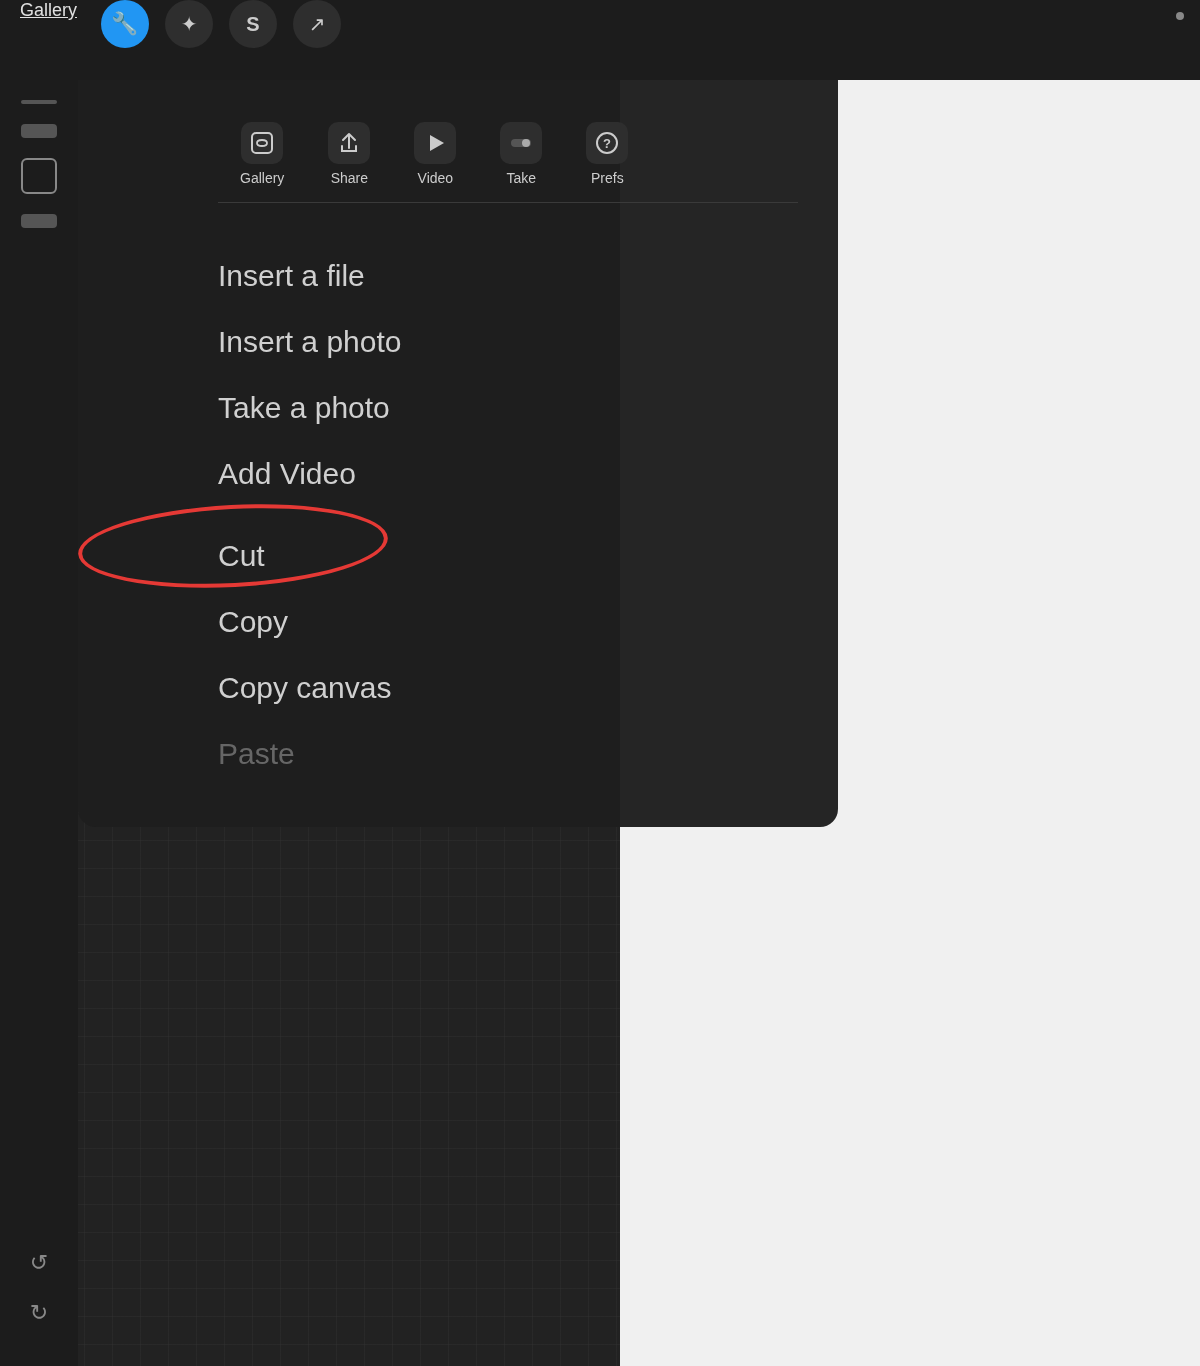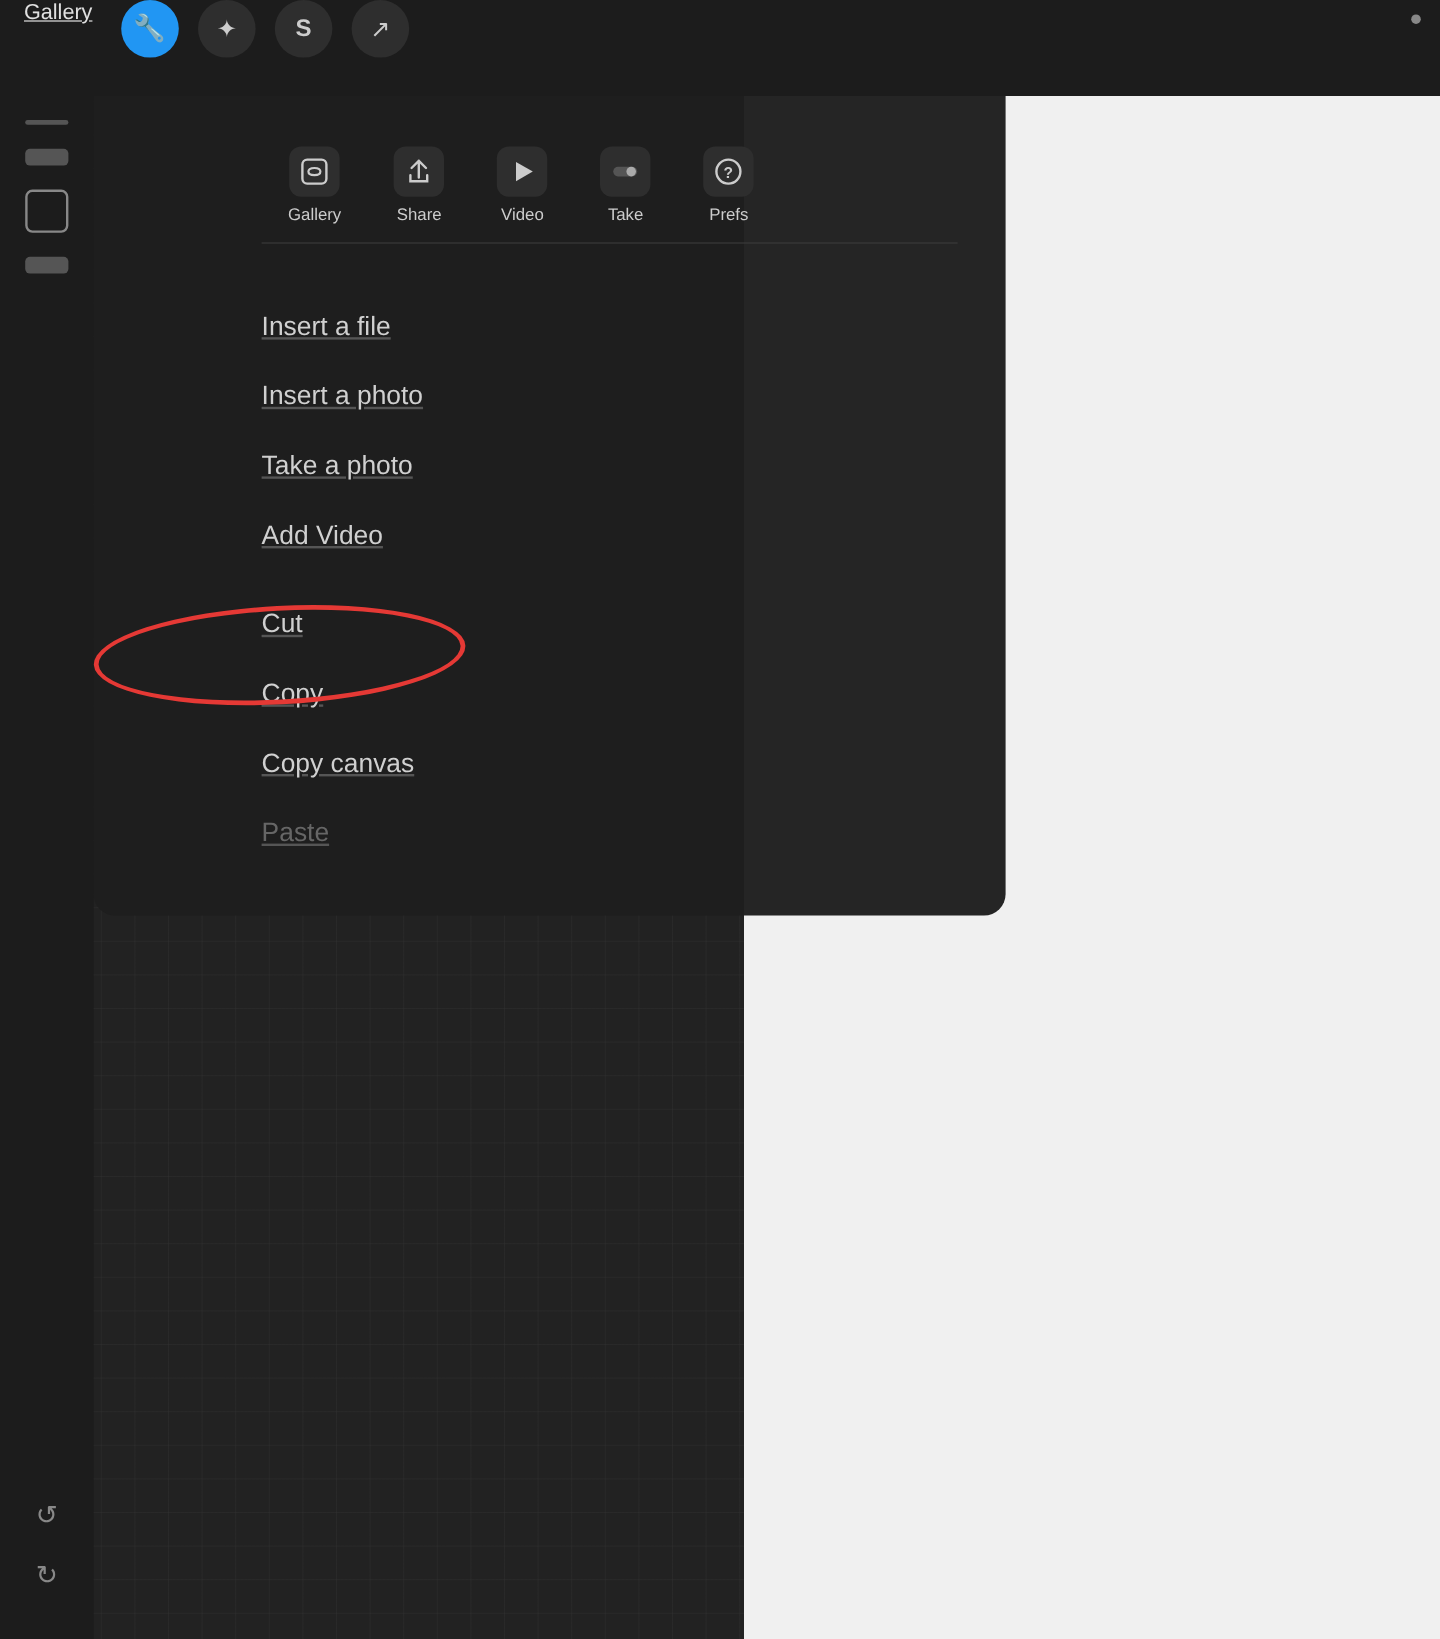--- a/index.html
+++ b/index.html
@@ -214,22 +214,21 @@
     }
 
     
     .menu-list {
       display: flex;
       flex-direction: column;
     }
 
     .menu-item {
       color: #d0d0d0;
-      font-size: 22px;
-      text-decoration: underline;
+      font-size: 30px;
       text-decoration-color: #555;
       padding: 16px 0;
       cursor: pointer;
       border-bottom: none;
     }
 
     .menu-item.dimmed {
       color: #666;
     }
 

